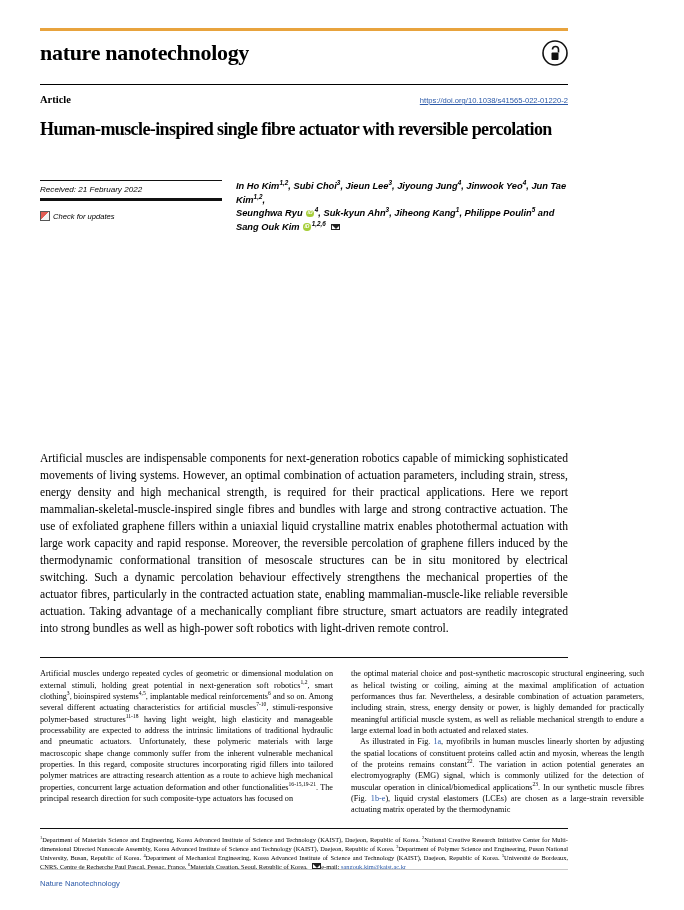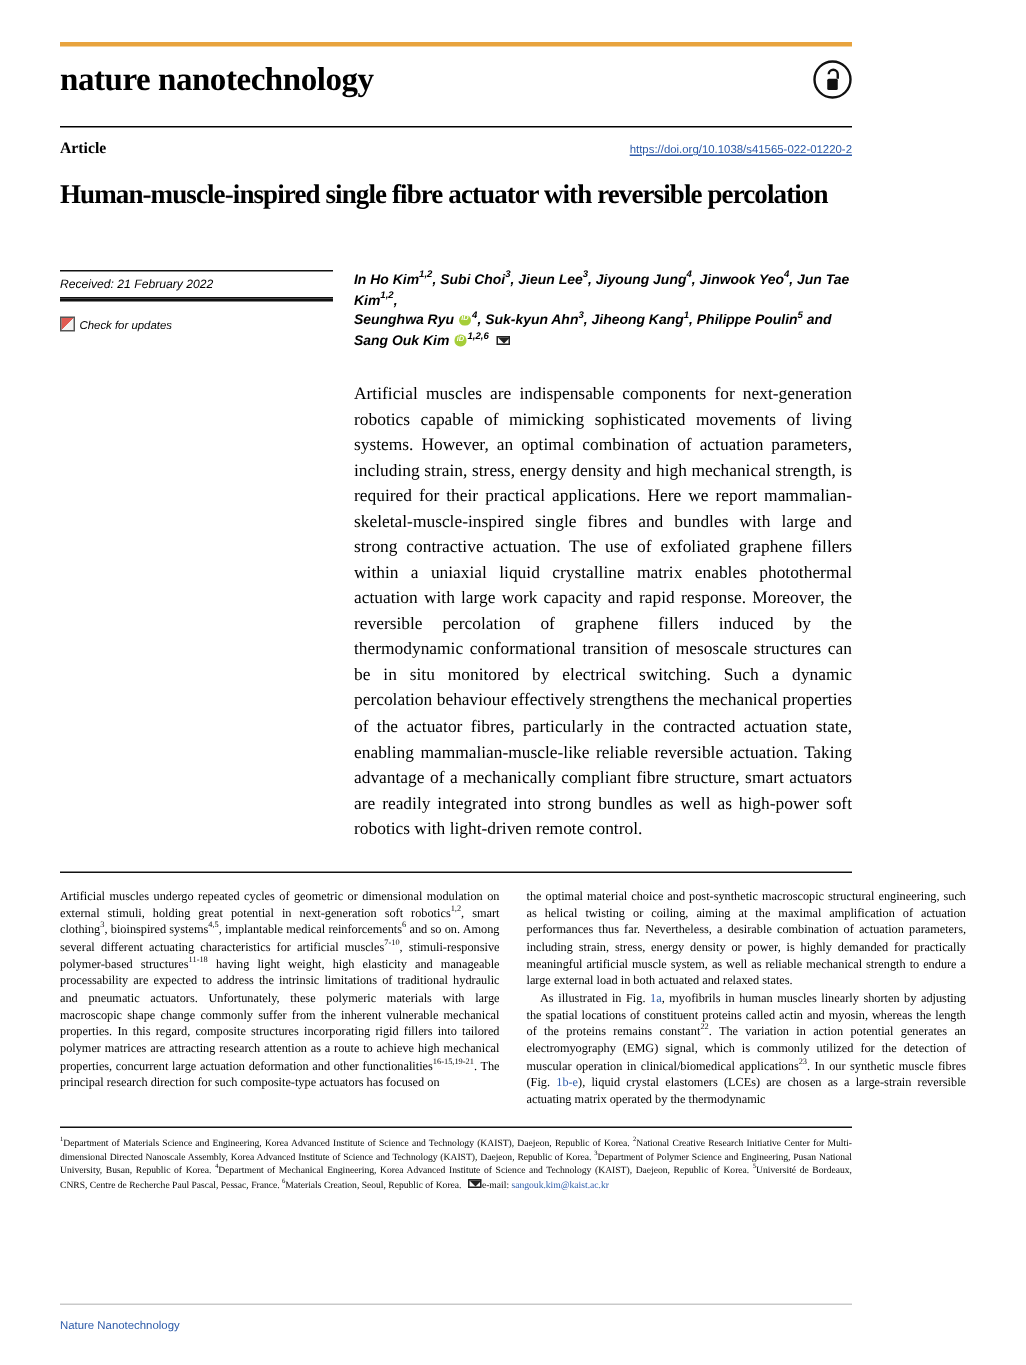--- a/index.html
+++ b/index.html
@@ -161,20 +161,21 @@
   .abstract {
     margin-top: 16px;
     font-family: "Liberation Serif", serif;
     font-size: 11.6px;
     line-height: 1.47;
     text-align: justify;
   }
   .abstract-wrap {
     display: flex;
     margin-top: 4px;
+    flex-direction: column;
   }
   .abstract-spacer { width: 196px; flex: 0 0 196px; }
   .body-rule {
     border-top: 1px solid #111;
     margin-top: 20px;
     height: 0;
   }
   .columns {
     display: flex;
     gap: 18px;

